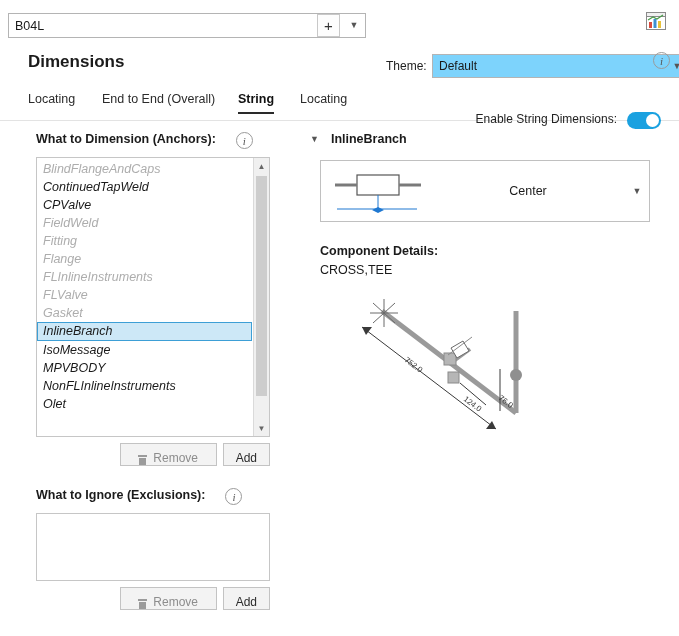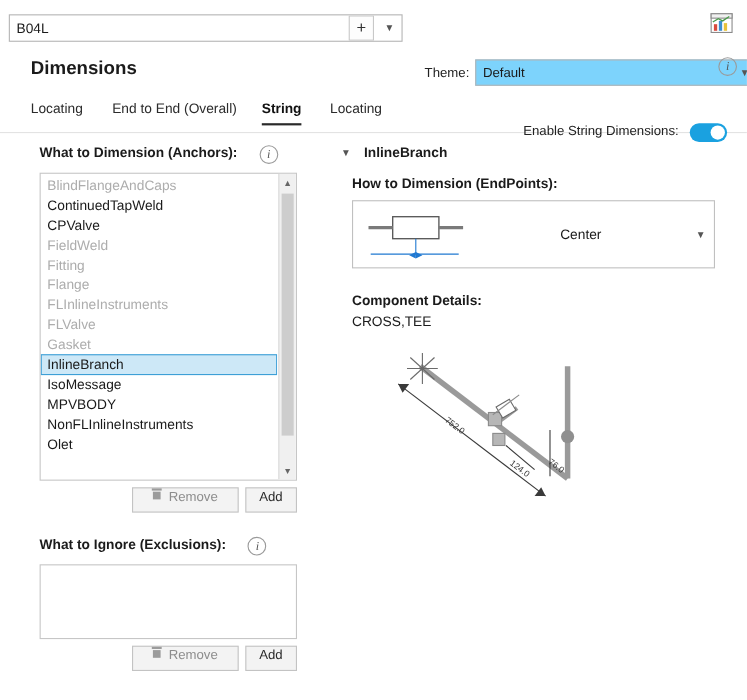--- a/index.html
+++ b/index.html
@@ -239,20 +239,21 @@
     padding-top: 2px;
     overflow: hidden;
   }
   .list-item {
     height: 18px;
     line-height: 18px;
     padding-left: 6px;
     font-size: 12.5px;
     color: #1a1a1a;
     box-sizing: border-box;
+    font-style: italic;
   }
   .list-item.disabled {
     color: #adadad;
   }
   .list-item.selected {
     background: #cde8f7;
     border: 1px solid #3d9fd6;
     padding-left: 5px;
     height: 19px;
     line-height: 17px;
@@ -298,21 +299,21 @@
     justify-content: flex-end;
     gap: 6px;
   }
   .btn {
     height: 23px;
     min-width: 44px;
     border: 1px solid #c3c3c3;
     background: #f3f3f3;
     box-sizing: border-box;
     display: inline-flex;
-    align-items: flex-start;
+    align-items: flex-end;
     justify-content: center;
     gap: 6px;
     font-size: 12px;
     color: #2b2b2b;
     padding: 0 12px;
   }
   .btn.remove {
     width: 97px;
     color: #8d8d8d;
     padding: 0;
@@ -535,21 +536,20 @@
   </div>
 </div>
 
 <div class="right-panel">
 
   <div class="group-head">
     <span class="group-caret">▼</span>
     <span class="group-title">InlineBranch</span>
   </div>
 
-  <div class="sub-label">How to Dimension (EndPoints):</div>
 
   <div class="howto-combo">
     <span class="howto-pic">
       <svg width="110" height="60" viewBox="0 0 110 60" aria-hidden="true">
         <rect x="36" y="14" width="42" height="20" fill="#ffffff" stroke="#555" stroke-width="1.2"></rect>
         <line x1="14" y1="24" x2="36" y2="24" stroke="#7a7a7a" stroke-width="3"></line>
         <line x1="78" y1="24" x2="100" y2="24" stroke="#7a7a7a" stroke-width="3"></line>
         <line x1="57" y1="34" x2="57" y2="48" stroke="#1f78d1" stroke-width="1"></line>
         <line x1="16" y1="48" x2="96" y2="48" stroke="#1f78d1" stroke-width="1.2"></line>
         <polygon points="57,46 51,49 57,52" fill="#1f78d1"></polygon>

